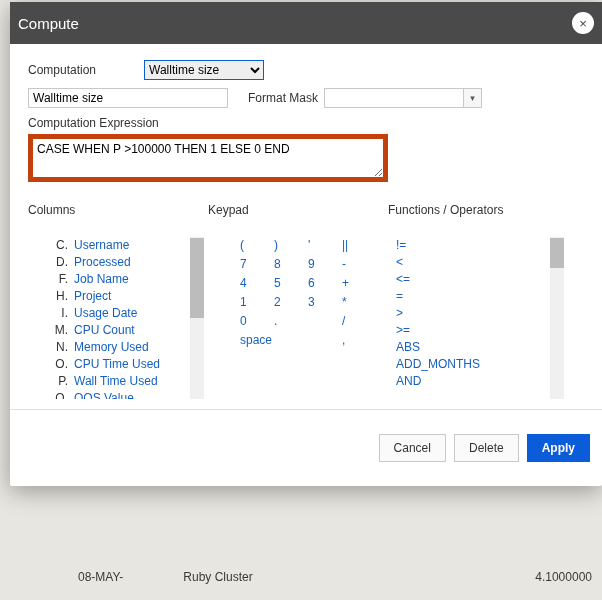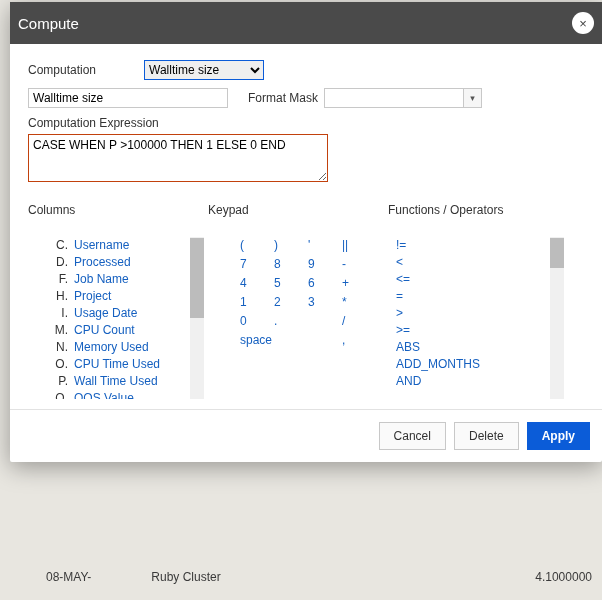--- a/index.html
+++ b/index.html
@@ -1,52 +1,52 @@
 <!DOCTYPE html>
 <html><head>
 <meta charset="utf-8">
 <style>
   * { box-sizing: border-box; margin: 0; padding: 0; font-family: Arial, Helvetica, sans-serif; }
   body { background: #e8e6e0; width: 602px; height: 600px; overflow: hidden; position: relative; font-size: 12px; color: #333; }
   .bg-table { position: absolute; top: 0; left: 0; width: 100%; height: 100%; padding-top: 570px; }
-  .bg-row { display: flex; gap: 60px; padding-left: 46px; color: #3a3a3a; font-size: 12px; }
+  .bg-row { display: flex; gap: 60px; padding-left: 78px; color: #3a3a3a; font-size: 12px; }
   .modal-overlay { position: absolute; top: 0; left: 0; width: 100%; height: 100%; }
   .modal { position: absolute; top: 2px; left: 10px; right: 0; background: #fff; border-radius: 2px; box-shadow: 0 5px 25px rgba(0,0,0,0.35); }
   .modal-header { background: #4a4a4a; color: #fff; padding: 10px 8px; display: flex; align-items: center; justify-content: space-between; }
   .modal-title { font-size: 15px; font-weight: normal; }
   .close-btn { width: 22px; height: 22px; border-radius: 50%; background: #fff; display: flex; align-items: center; justify-content: center; cursor: pointer; font-size: 13px; color: #444; }
   .modal-body { padding: 16px 18px 10px 18px; }
   .form-row { display: flex; align-items: center; margin-bottom: 8px; gap: 6px; }
   .form-row label { width: 110px; font-size: 12px; }
   select.computation { border: 1px solid #0b5cd8; height: 20px; font-size: 12px; width: 120px; }
   input.text { border: 1px solid #c8c8c8; height: 20px; padding: 0 4px; font-size: 12px; }
   input.col-heading { width: 200px; }
   .fmt-mask-wrap { display: inline-flex; align-items: stretch; }
   input.fmt-mask { width: 140px; }
   .fmt-drop { width: 18px; border: 1px solid #c8c8c8; border-left: none; display: flex; align-items: center; justify-content: center; cursor: pointer; font-size: 9px; color: #555; background: #f6f6f6; }
   .expr-label { font-size: 12px; margin-top: 8px; margin-bottom: 4px; display: block; }
-  textarea.expr { width: 300px; height: 48px; border: 1px solid #c2410c; font-size: 12px; padding: 3px 4px; resize: both; font-family: Arial, Helvetica, sans-serif; }
+  textarea.expr { width: 360px; height: 48px; border: 5px solid #c2410c; font-size: 12px; padding: 3px 4px; resize: both; font-family: Arial, Helvetica, sans-serif; }
   .cols3 { display: flex; margin-top: 18px; gap: 0; width: 540px; }
   .col { flex: 1; }
   .col-header { text-align: left; font-size: 12px; margin-bottom: 20px; }
   .scrollbox { border: none; height: 162px; overflow: hidden; position: relative; padding-left: 24px; }
   .scrollbar { position: absolute; right: 4px; top: 0; width: 14px; height: 100%; background: #f0f0f0; }
   .thumb { width: 100%; background: #bcbcbc; }
   .thumb.c1 { height: 80px; margin-top: 1px; }
   .thumb.c3 { height: 30px; margin-top: 1px; }
   .list-row { display: flex; align-items: baseline; gap: 6px; line-height: 17px; font-size: 12px; }
   .list-row .letter { width: 16px; text-align: right; color: #333; }
   .list-row .link { color: #1560c0; cursor: pointer; }
   .keypad-grid { display: grid; grid-template-columns: repeat(4, 22px); gap: 2px 12px; padding-left: 32px; }
   .keypad-grid .k { color: #1560c0; font-size: 12px; text-align: left; cursor: pointer; line-height: 17px; }
   .keypad-grid .space { grid-column: span 2; }
   .func-list { padding-left: 8px; }
   .func-list .f { color: #1560c0; font-size: 12px; line-height: 17px; cursor: pointer; }
   .help { margin-top: 16px; font-size: 12px; line-height: 20px; }
-  .modal-footer { border-top: 1px solid #e2e2e2; padding: 12px 12px; display: flex; justify-content: flex-end; gap: 8px; }
+  .modal-footer { border-top: 1px solid #e2e2e2; padding: 24px 12px; display: flex; justify-content: flex-end; gap: 8px; }
   .btn { border: 1px solid #c8c8c8; background: #fafafa; padding: 6px 14px; font-size: 12px; cursor: pointer; color: #333; }
   .btn.primary { background: #0b5cd8; color: #ffffff; border-color: #0b5cd8; font-weight: bold; }
 </style>
 </head>
 <body>
 
 <div class="bg-table">
   <div class="bg-row">
     <span>08-MAY-</span>
     <span>Ruby Cluster</span>

